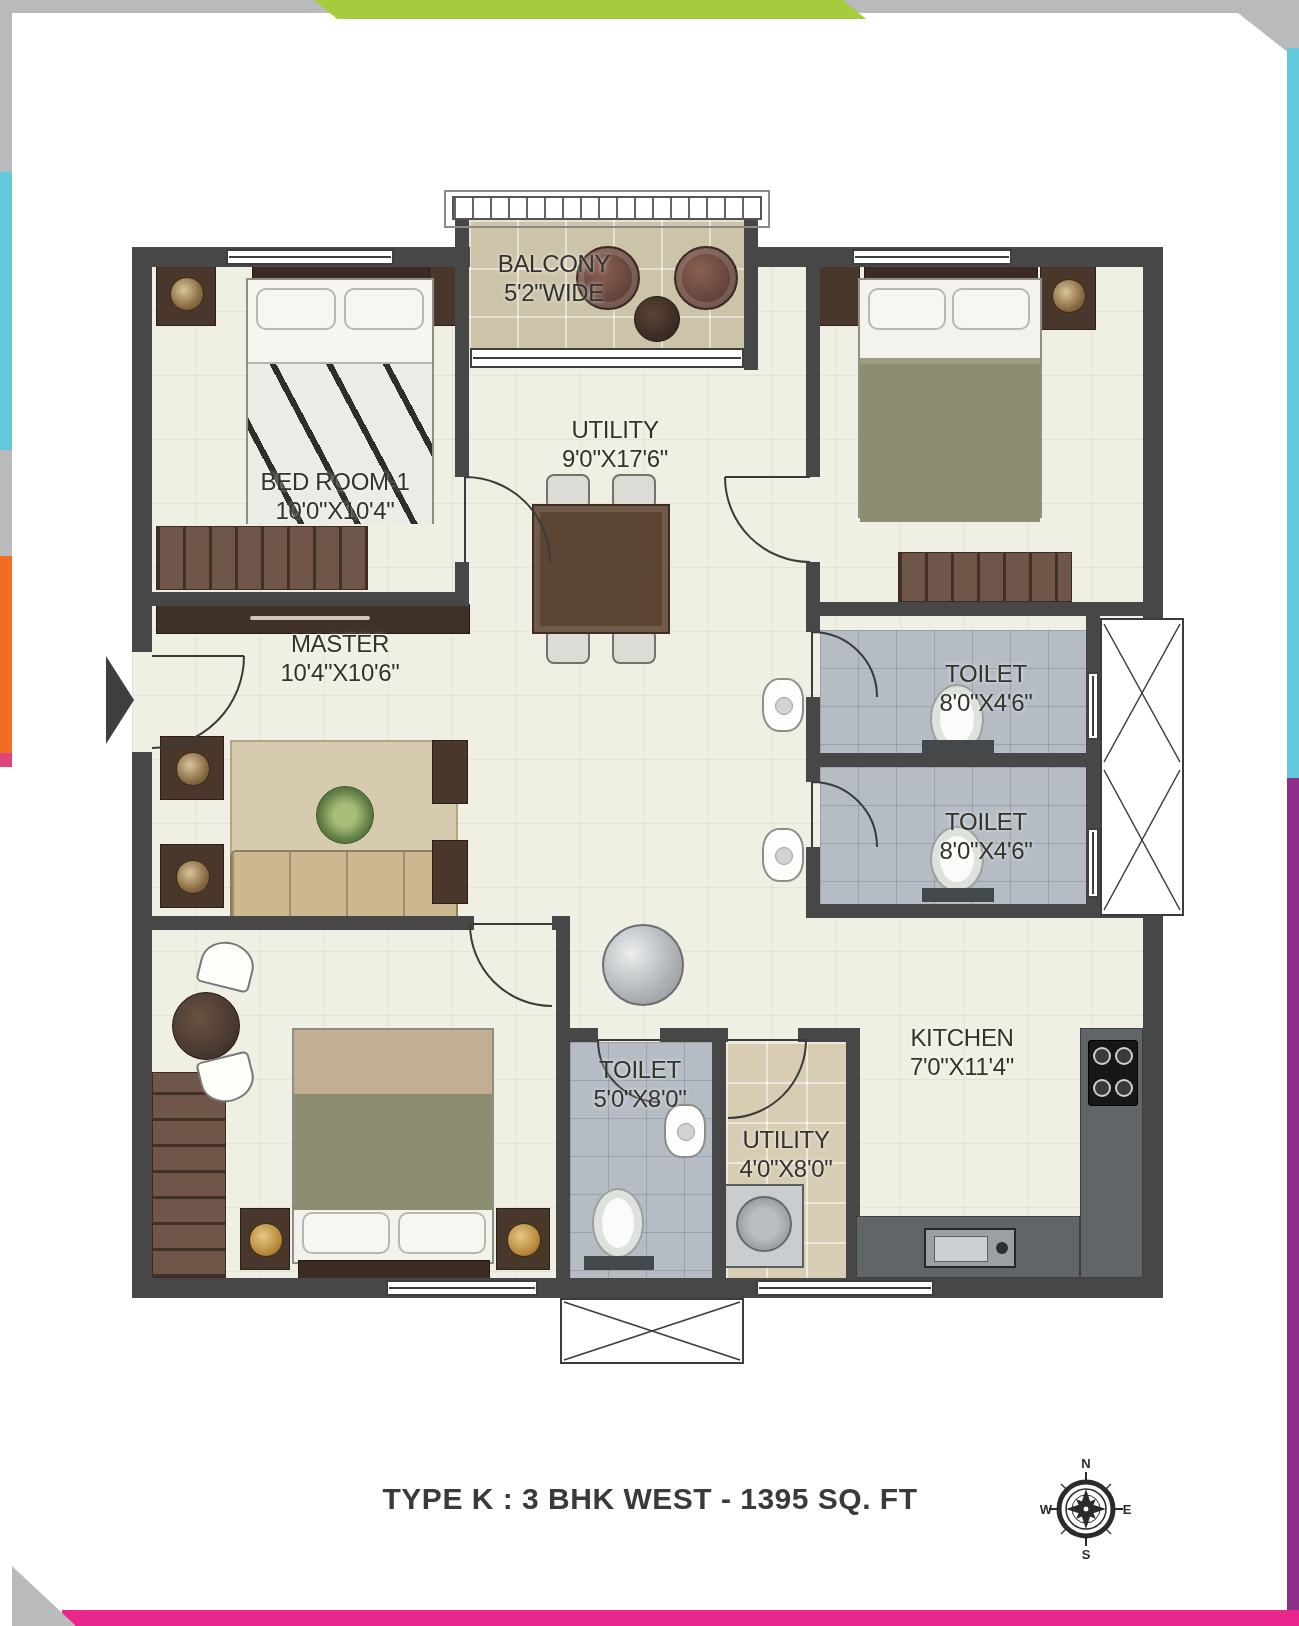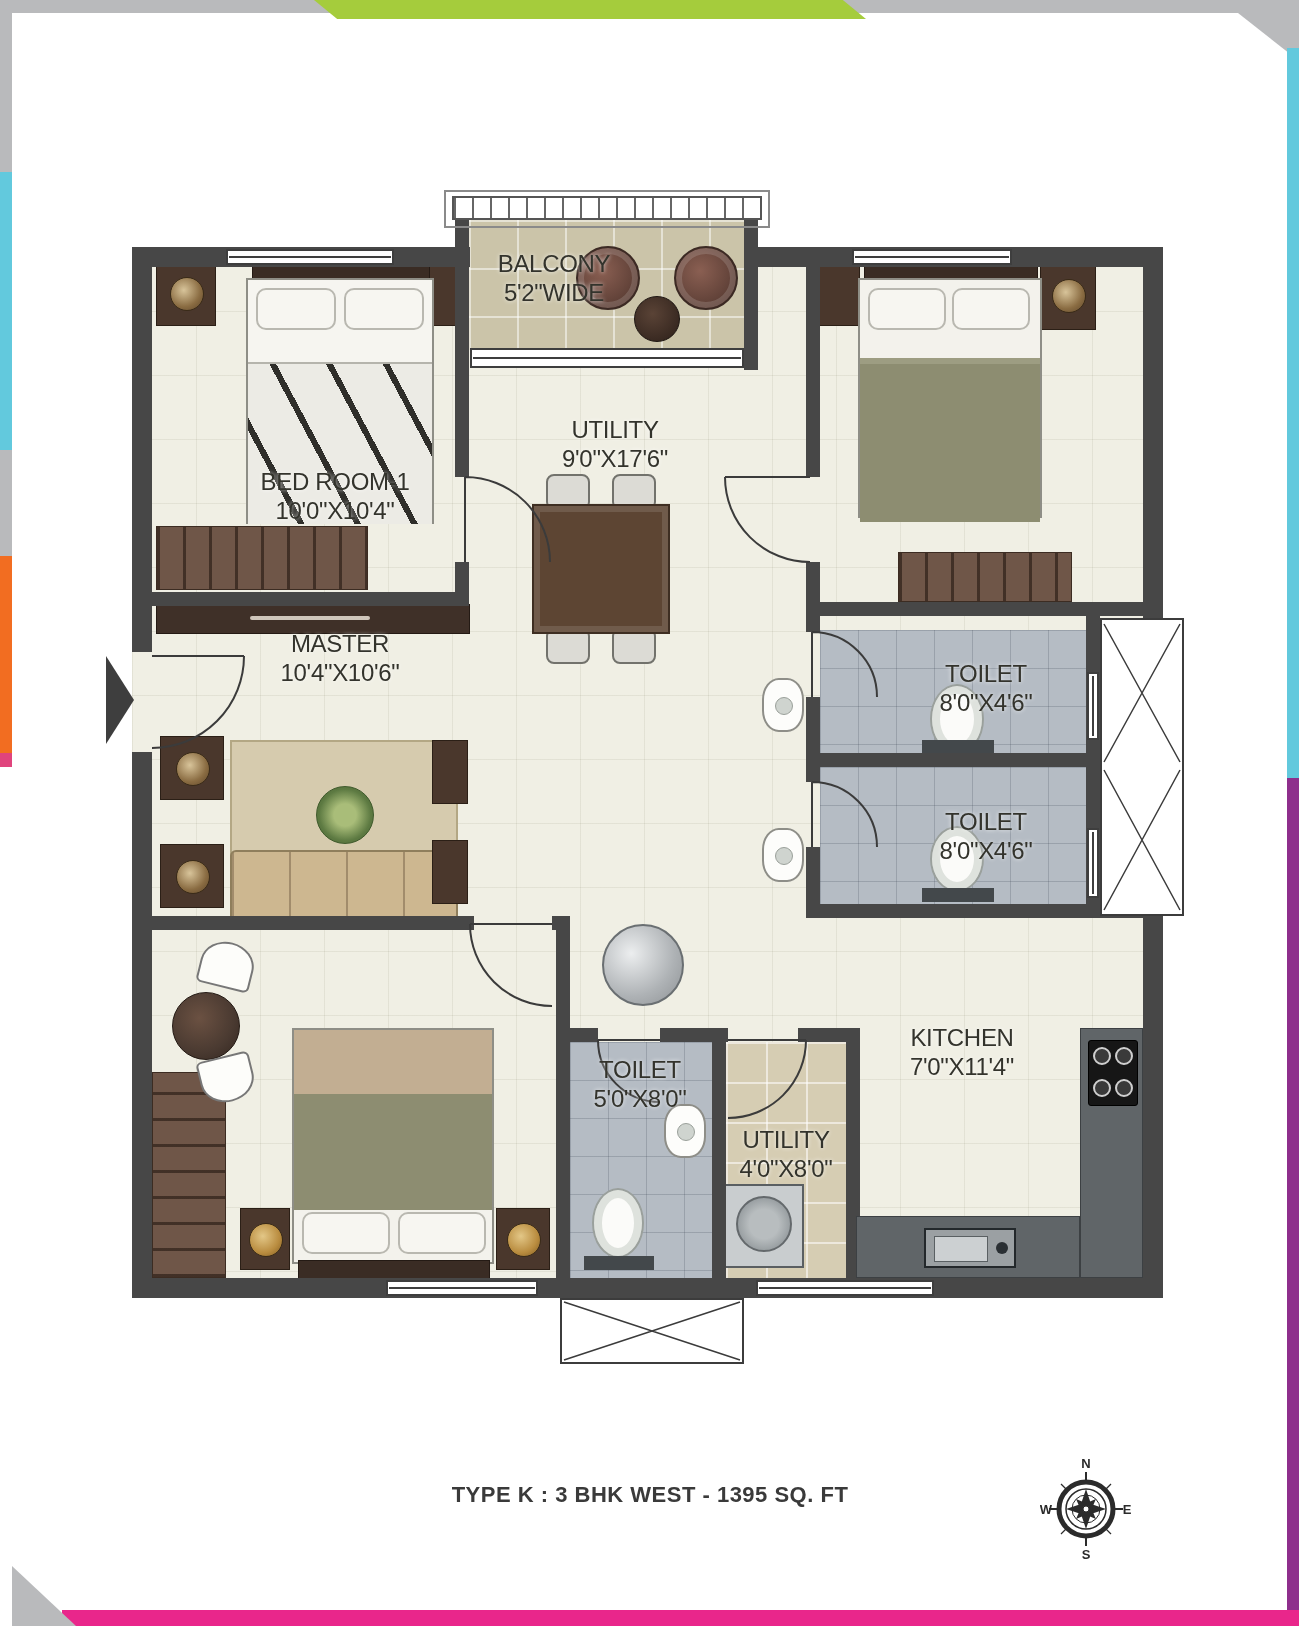--- a/index.html
+++ b/index.html
@@ -46,21 +46,21 @@
   .chair{position:absolute;background:#dcdbd5;border:2px solid #72726c;border-radius:8px;box-sizing:border-box;}
   .toilet-bowl{position:absolute;background:#fbfbf9;border:2px solid #9aa09c;border-radius:50%;box-sizing:border-box;
      box-shadow:inset 0 0 0 8px rgba(170,180,170,.35);}
   .basin{position:absolute;background:#fdfdfb;border:2px solid #8e8e88;border-radius:40%;box-sizing:border-box;}
   .basin::before{content:"";position:absolute;left:50%;top:50%;width:16px;height:16px;margin:-8px 0 0 -8px;
      border-radius:50%;background:#cfd4cf;border:1px solid #9aa09a;}
   
   .label{position:absolute;text-align:center;font-weight:normal;color:#33332c;line-height:1.2;
      letter-spacing:-0.3px;text-shadow:0 0 4px rgba(255,255,255,.8);white-space:nowrap;}
   .label span{display:block;font-size:24px;}
-  .caption{position:absolute;text-align:center;font-weight:bold;color:#3a3a3a;font-size:22px;letter-spacing:.5px;}
+  .caption{position:absolute;text-align:center;font-weight:bold;color:#3a3a3a;font-size:30px;letter-spacing:.5px;}
   svg text{font-family:"Liberation Sans",sans-serif;}
 </style>
 </head>
 <body>
 
 <div class="page">
 
   <div class="abs" style="left:0;top:0;width:1299px;height:13px;background:#b9babc;"></div>
   <div class="abs" style="left:314px;top:0;width:552px;height:19px;background:#a5cc3c;clip-path:polygon(0% 0%,95.8% 0%,100% 100%,4.2% 100%);"></div>
   <div class="abs" style="left:1238px;top:13px;width:61px;height:48px;background:#b9babc;clip-path:polygon(0 0,100% 0,100% 100%);"></div>

